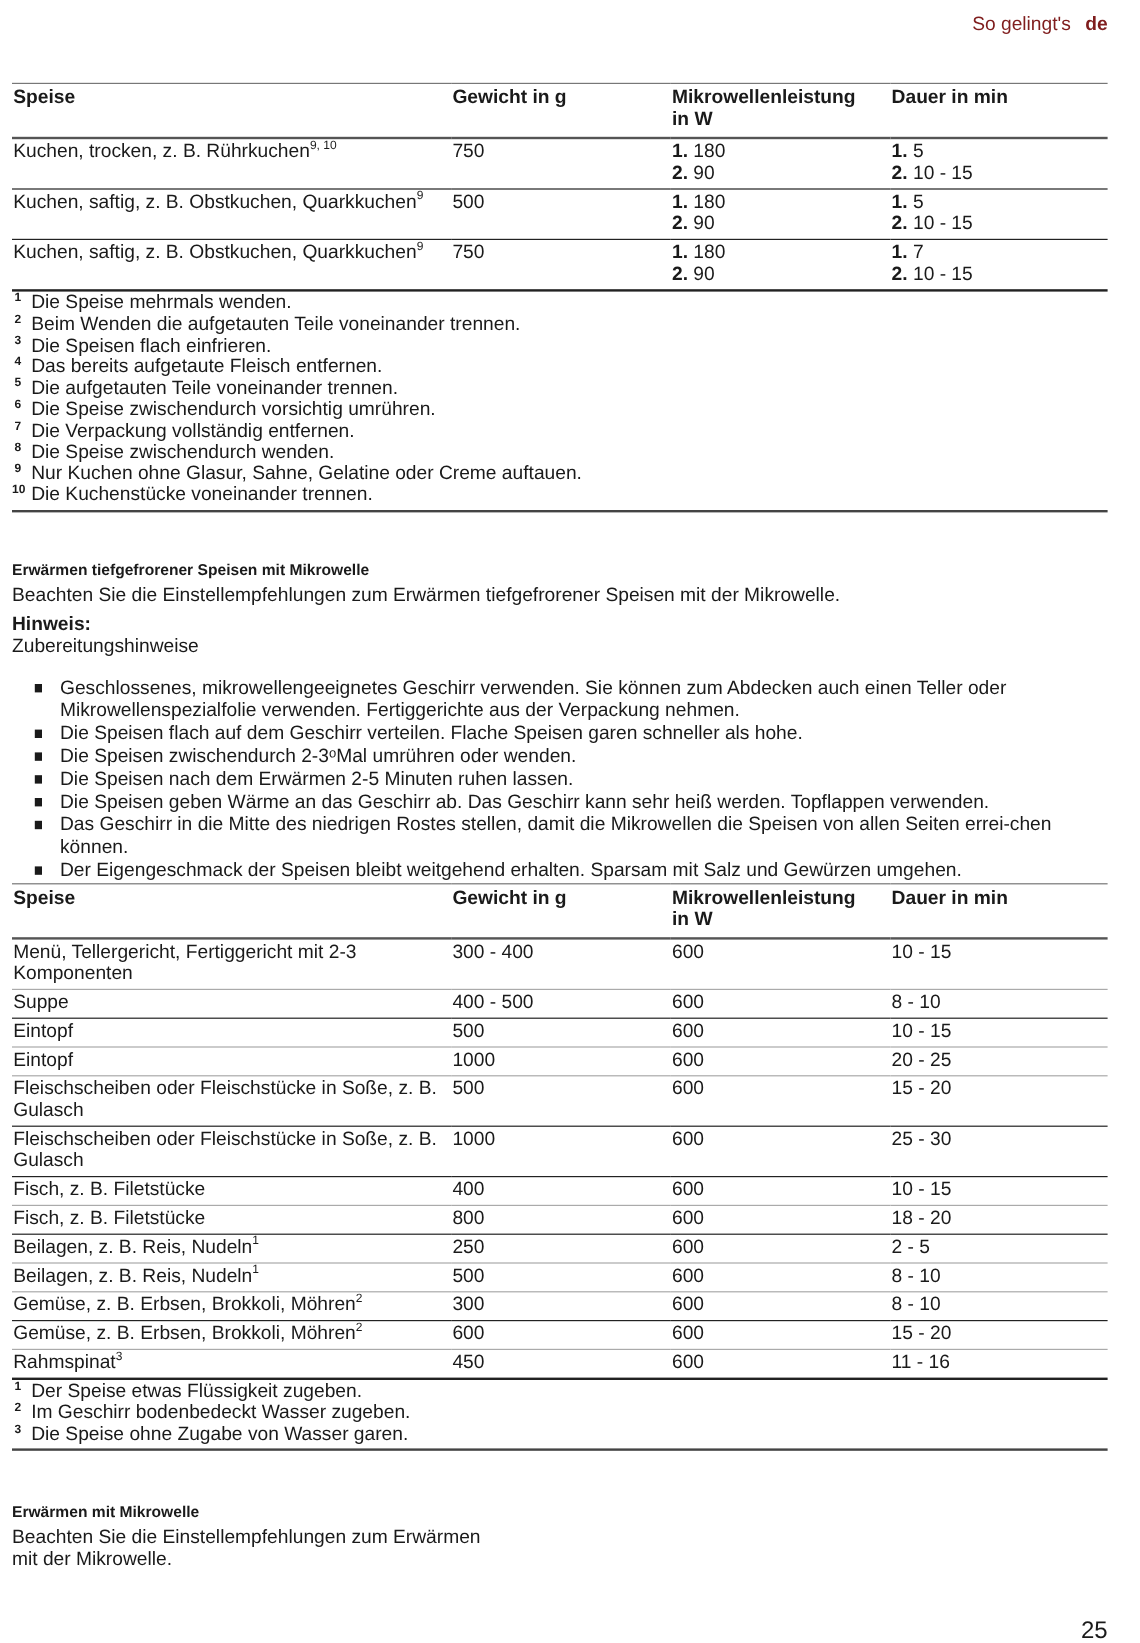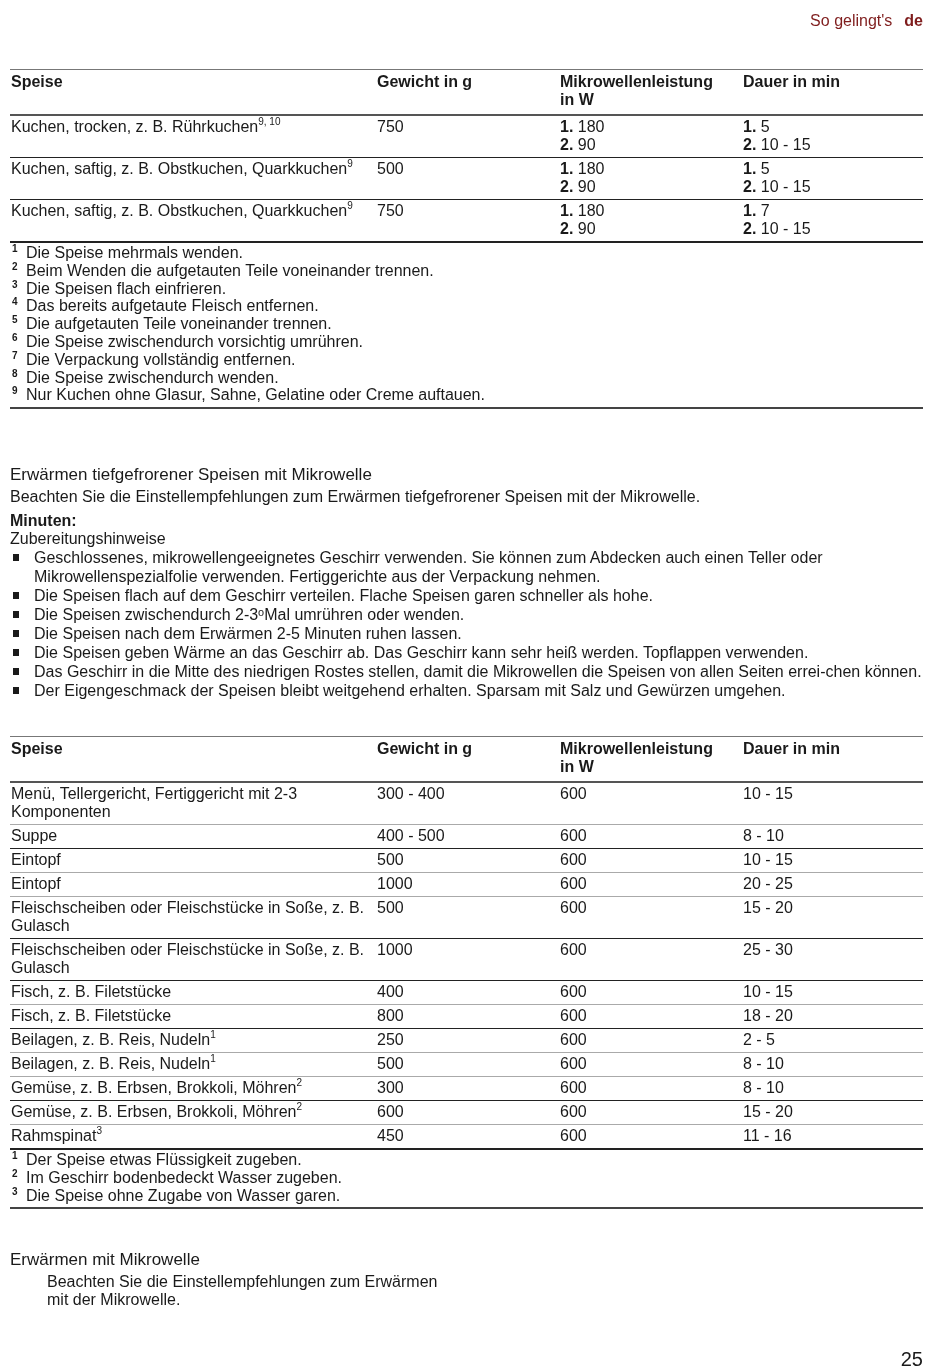--- a/index.html
+++ b/index.html
@@ -22,24 +22,24 @@
   tr.row { border-top: 1.5px solid #222; }
   tr.row.same { border-top: 1.5px solid #aaa; margin-left: 32px; }
   tbody td { padding-top: 2px; padding-bottom: 3px; }
   .b { font-weight: bold; }
   sup { font-size: 10px; line-height: 0; vertical-align: 7px; }
   .footnotes { border-top: 2px solid #222; border-bottom: 2px solid #444; padding: 1px 0 3px 0; }
   .fn { font-size: 16px; line-height: 17.8px; position: relative; padding-left: 16px; }
   .fn .num { position: absolute; left: 2px; top: -4px; font-size: 10px; font-weight: bold; }
   .fn.wide { padding-left: 16px; }
   .fn.wide .num { left: 0; }
-  h2 { font-size: 17px; font-weight: normal; margin: 0; line-height: 20px; }
+  h2 { font-size: 13px; font-weight: bold; margin: 0; line-height: 20px; }
   p { margin: 0; }
   .hinweis { font-weight: bold; margin-top: 6px; }
-  ul.bullets { list-style: none; margin: 0; padding: 0; }
+  ul.bullets { list-style: none; margin: 16px; padding: 0; }
   ul.bullets li { position: relative; padding-left: 24px; line-height: 19px; }
   ul.bullets li .sq {
     position: absolute; left: 3px; top: 6px; width: 6px; height: 7px; background: #1a1a1a;
   }
   .pagenum { position: absolute; right: 27px; top: 1350px; font-size: 20px; }
 </style>
 </head>
 <body>
 
 <div class="header">
@@ -86,27 +86,28 @@
   <div class="footnotes" id="t1fn">
       <div class="fn"><span class="num">1</span><span>Die Speise mehrmals wenden.</span></div>
       <div class="fn"><span class="num">2</span><span>Beim Wenden die aufgetauten Teile voneinander trennen.</span></div>
       <div class="fn"><span class="num">3</span><span>Die Speisen flach einfrieren.</span></div>
       <div class="fn"><span class="num">4</span><span>Das bereits aufgetaute Fleisch entfernen.</span></div>
       <div class="fn"><span class="num">5</span><span>Die aufgetauten Teile voneinander trennen.</span></div>
       <div class="fn"><span class="num">6</span><span>Die Speise zwischendurch vorsichtig umrühren.</span></div>
       <div class="fn"><span class="num">7</span><span>Die Verpackung vollständig entfernen.</span></div>
       <div class="fn"><span class="num">8</span><span>Die Speise zwischendurch wenden.</span></div>
       <div class="fn"><span class="num">9</span><span>Nur Kuchen ohne Glasur, Sahne, Gelatine oder Creme auftauen.</span></div>
+      <div class="fn wide"><span class="num">10</span><span>Die Kuchenstücke voneinander trennen.</span></div>
     </div>
 </div>
 
 <div class="content" style="top:465px;">
   <h2>Erwärmen tiefgefrorener Speisen mit Mikrowelle</h2>
   <p style="margin-top:3px;">Beachten Sie die Einstellempfehlungen zum Erwärmen tiefgefrorener Speisen mit der Mikrowelle.</p>
-  <p class="hinweis">Minuten:</p>
+  <p class="hinweis">Hinweis:</p>
   <p>Zubereitungshinweise</p>
   <ul class="bullets" id="bullets">
       <li><span class="sq"></span><span>Geschlossenes, mikrowellengeeignetes Geschirr verwenden. Sie können zum Abdecken auch einen Teller oder Mikrowellenspezialfolie verwenden. Fertiggerichte aus der Verpackung nehmen.</span></li>
       <li><span class="sq"></span><span>Die Speisen flach auf dem Geschirr verteilen. Flache Speisen garen schneller als hohe.</span></li>
       <li><span class="sq"></span><span>Die Speisen zwischendurch 2-3ᵒMal umrühren oder wenden.</span></li>
       <li><span class="sq"></span><span>Die Speisen nach dem Erwärmen 2-5 Minuten ruhen lassen.</span></li>
       <li><span class="sq"></span><span>Die Speisen geben Wärme an das Geschirr ab. Das Geschirr kann sehr heiß werden. Topflappen verwenden.</span></li>
       <li><span class="sq"></span><span>Das Geschirr in die Mitte des niedrigen Rostes stellen, damit die Mikrowellen die Speisen von allen Seiten errei-chen können.</span></li>
       <li><span class="sq"></span><span>Der Eigengeschmack der Speisen bleibt weitgehend erhalten. Sparsam mit Salz und Gewürzen umgehen.</span></li>
     </ul>
@@ -211,16 +212,16 @@
   </table>
   <div class="footnotes" id="t2fn">
       <div class="fn"><span class="num">1</span><span>Der Speise etwas Flüssigkeit zugeben.</span></div>
       <div class="fn"><span class="num">2</span><span>Im Geschirr bodenbedeckt Wasser zugeben.</span></div>
       <div class="fn"><span class="num">3</span><span>Die Speise ohne Zugabe von Wasser garen.</span></div>
     </div>
 </div>
 
 <div class="content" style="top:1250px;">
   <h2>Erwärmen mit Mikrowelle</h2>
-  <p style="margin-top:3px;margin-left:37px;"><span>Beachten Sie die Einstellempfehlungen zum Erwärmen</span><br><span>mit der Mikrowelle.</span></p>
+  <p style="margin-top:3px;"><span>Beachten Sie die Einstellempfehlungen zum Erwärmen</span><br><span>mit der Mikrowelle.</span></p>
 </div>
 
 <div class="pagenum">25</div>
 
 </body></html>

